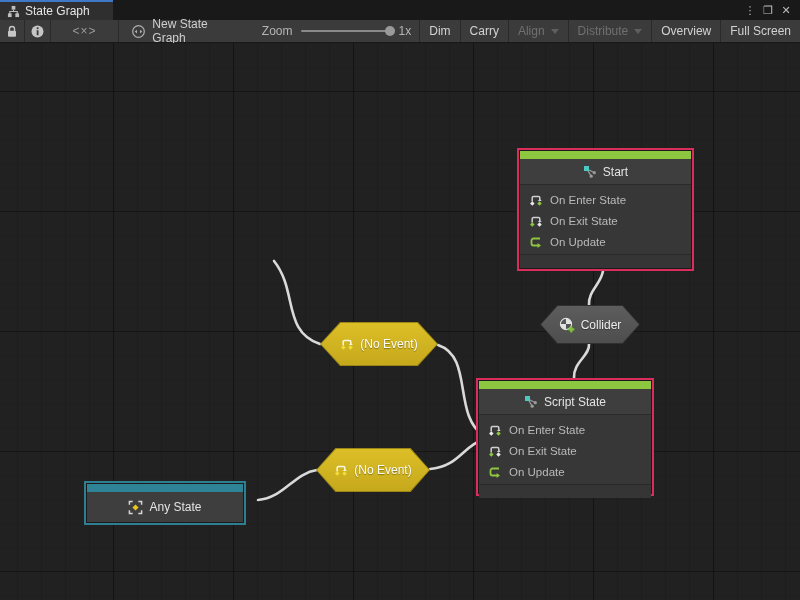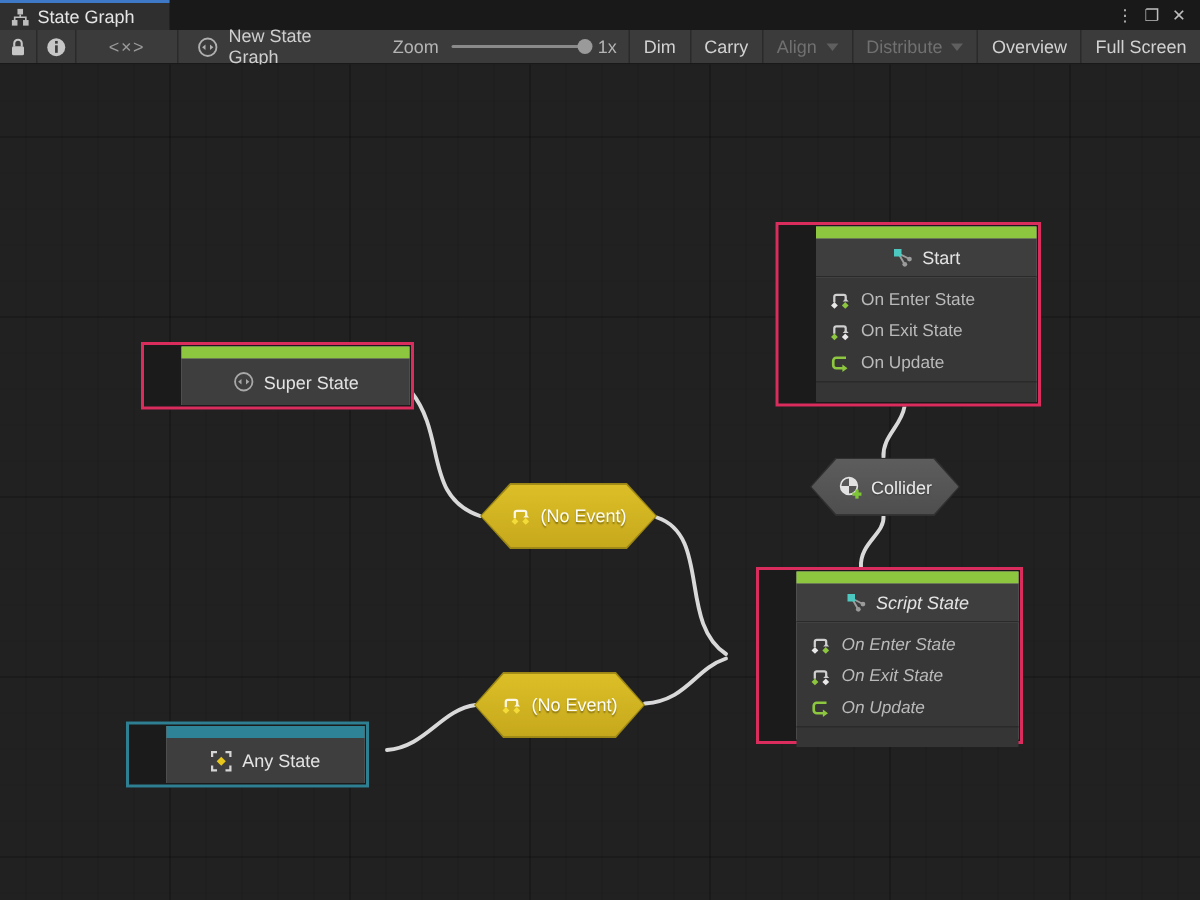--- a/index.html
+++ b/index.html
@@ -41,21 +41,21 @@
       linear-gradient(to bottom, rgba(0,0,0,0.30) 1px, transparent 1px),
       linear-gradient(to right, rgba(0,0,0,0.13) 1px, transparent 1px),
       linear-gradient(to bottom, rgba(0,0,0,0.06) 1px, transparent 1px);
     background-size:120px 120px, 120px 120px, 24px 24px, 24px 24px;
     background-position:113px 0, 0 48px, 17px 0, 0 0; }
   .edges { position:absolute; left:0; top:0; width:800px; height:557px; }
   .edges path { fill:none; stroke:#d9d9d9; stroke-width:2.6; stroke-linecap:round; }
 
   
   .node { position:absolute; border:2px solid #da2d5e; background:#1b1b1b; padding:1px; }
-  .node-inner { display:flex; flex-direction:column; height:100%; background:#a3a3a3;margin-left:24px; }
+  .node-inner { display:flex; flex-direction:column; height:100%; background:#15803d; }
   .hdr-strip { height:8px; background:#8dc63f; flex:none; }
   .hdr-strip.teal { background:#2e8496; }
   .title-row { flex:none; height:26px; display:flex; align-items:center; justify-content:center; gap:6px;
                background:#3e3e3e; color:#e3e3e3; font-size:12px; border-bottom:1px solid #2a2a2a; }
   .node.teal-border { border-color:#2d7f91; }
   .events { flex:1; background:#373737; padding:4px 0 2px 0; }
   .evt-row { height:21px; display:flex; align-items:center; gap:7px; padding-left:9px;
              color:#bababa; font-size:11.5px; }
   .footer { flex:none; height:14px; background:#353535; border-top:1px solid #2a2a2a; }
   .single .title-row { flex:1; border-bottom:none; }
@@ -188,35 +188,22 @@
               <path d="M11 3.5 H4.5 a2 2 0 0 0 -2 2 v3 a2 2 0 0 0 2 2 h4.5" stroke="#8dc63f" stroke-width="1.8" fill="none"></path>
               <path d="M8.6 8 l3.4 2.5 l-3.4 2.5 Z" fill="#8dc63f"></path>
             </svg>
             <span>On Update</span>
           </div>
         </div>
         <div class="footer"></div>
       </div>
     </div>
 
-    <div class="node single" style="left:94px; top:185px; width:182px; height:45px;">
-      <div class="node-inner">
-        <div class="hdr-strip"></div>
-        <div class="title-row">
-          <svg class="ico" width="15" height="15" viewBox="0 0 16 16">
-            <circle cx="8" cy="8" r="6.2" stroke="#a8a8a8" stroke-width="1.3" fill="none"></circle>
-            <path d="M4 8 l2.4 -2 v4 Z" fill="#a8a8a8"></path>
-            <path d="M12 8 l-2.4 -2 v4 Z" fill="#a8a8a8"></path>
-          </svg>
-          <span>Super State</span>
-        </div>
-      </div>
-    </div>
-
-    <div class="node" style="left:504px; top:335px; width:178px; height:118px;font-style:italic;">
+
+    <div class="node" style="left:476px; top:335px; width:178px; height:118px;">
       <div class="node-inner">
         <div class="hdr-strip"></div>
         <div class="title-row">
           <svg class="ico" width="14" height="14" viewBox="0 0 14 14">
             <path d="M4 4 L11 7.5 M4 4 L8 11" stroke="#9b9b9b" stroke-width="1.3"></path>
             <rect x="1" y="1" width="5" height="5" fill="#4cc8c0"></rect>
             <circle cx="11.3" cy="7.7" r="1.6" fill="#9b9b9b"></circle>
             <circle cx="8.2" cy="11.2" r="1.6" fill="#9b9b9b"></circle>
           </svg>
           <span>Script State</span>

